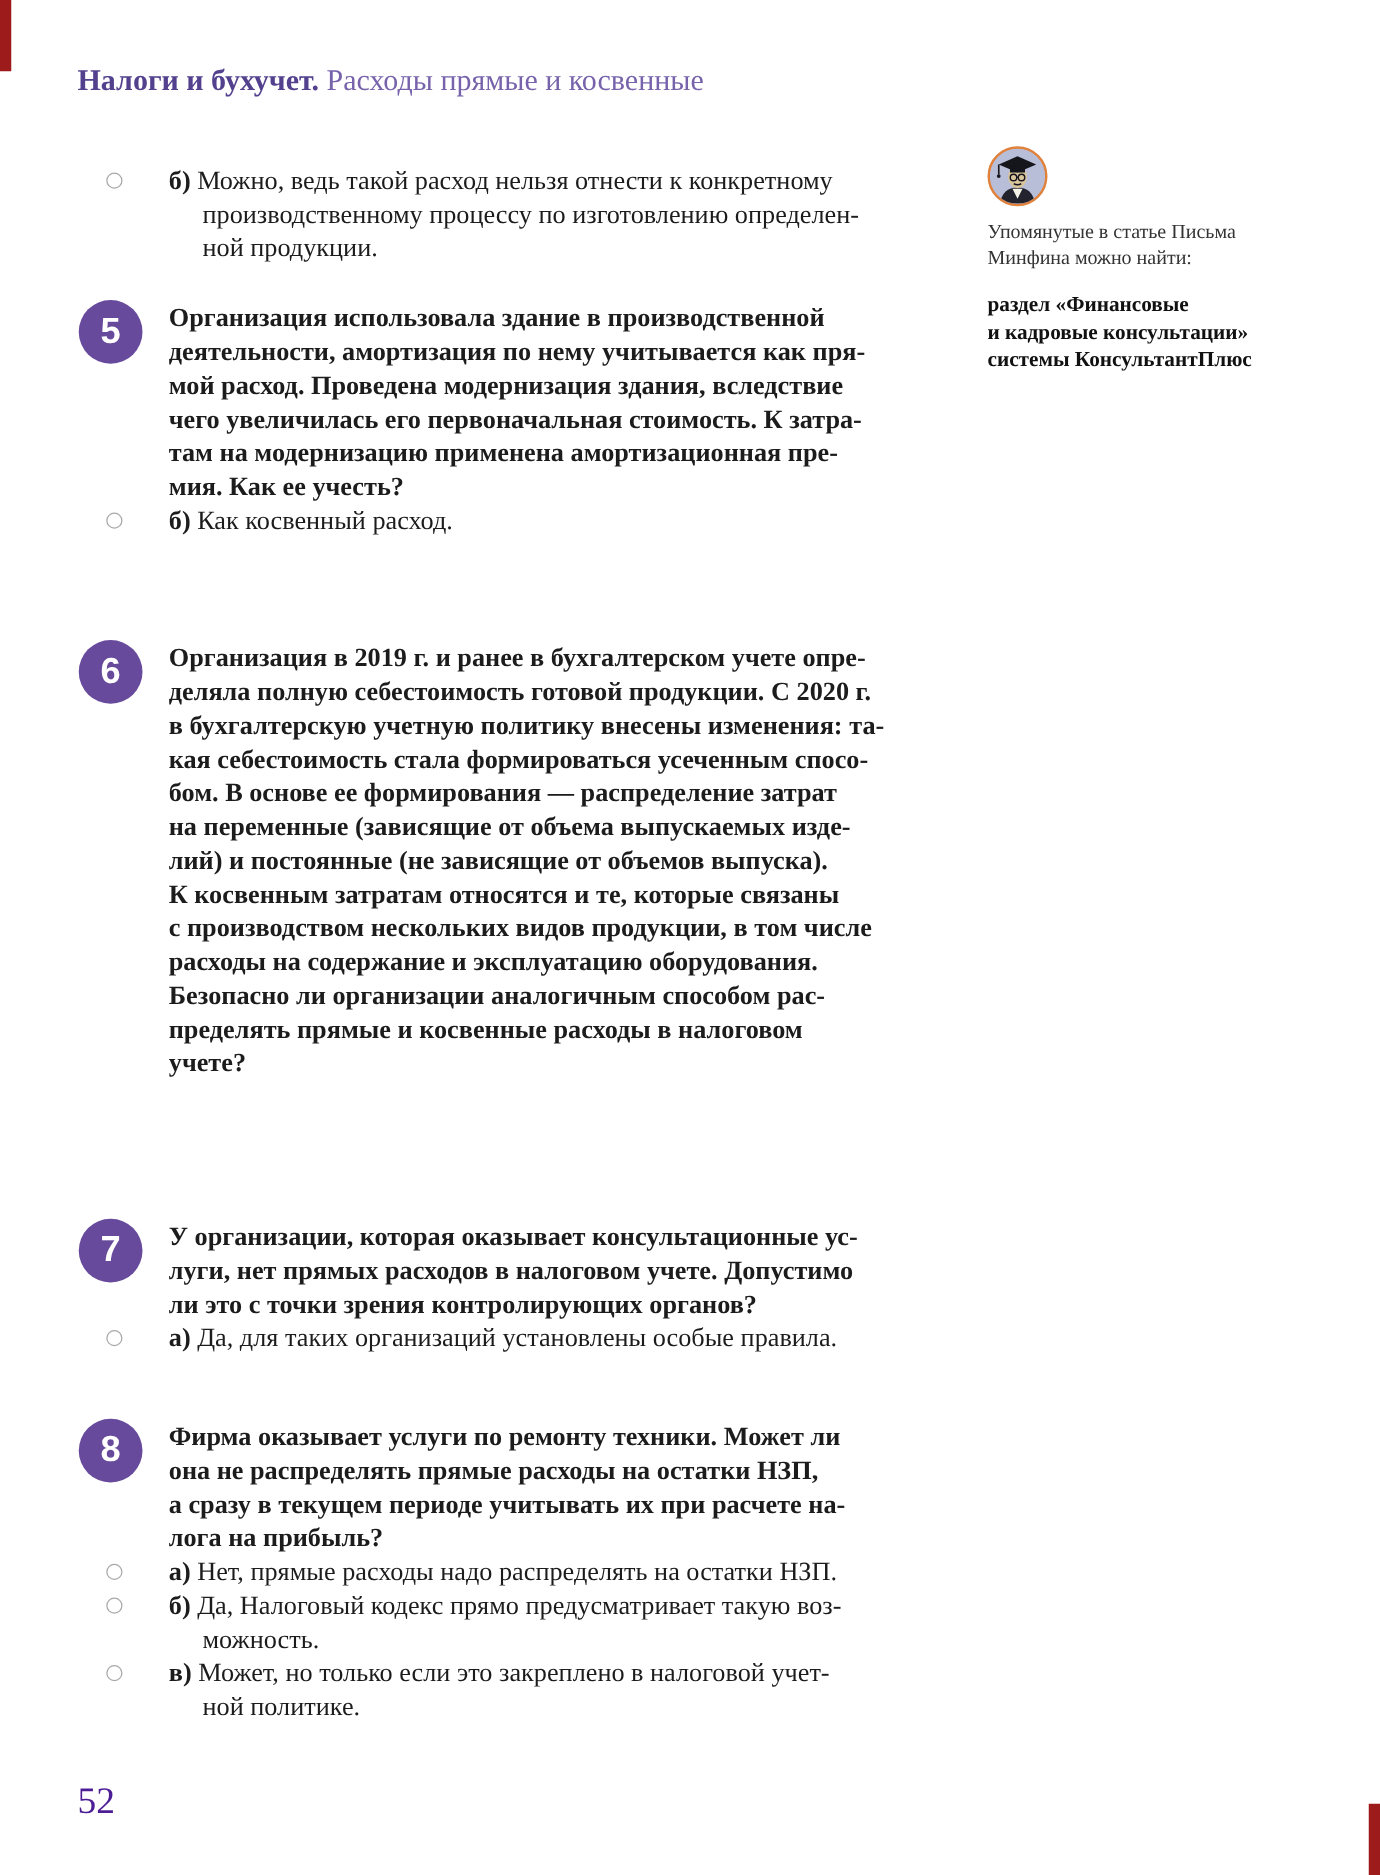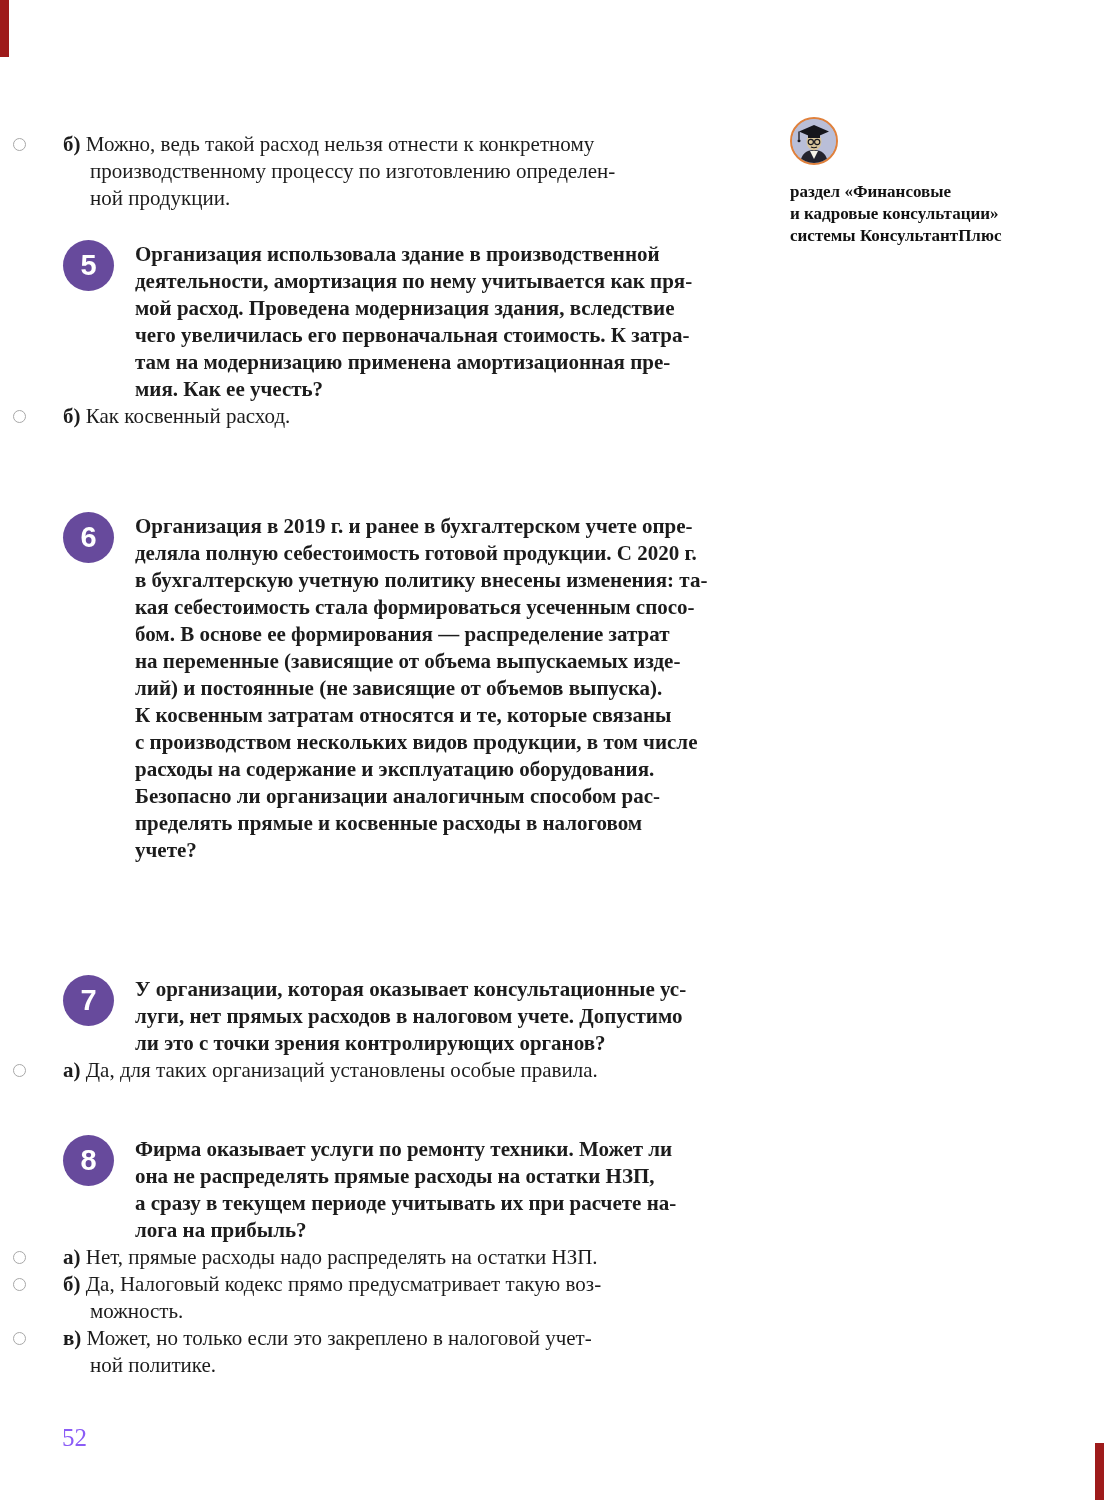--- a/index.html
+++ b/index.html
@@ -21,49 +21,50 @@
   .qblock { position:absolute; left:63px; width:700px; }
   .qnum {
     position:absolute; left:0; top:1px; width:51px; height:51px; border-radius:50%;
     background:#674a9c; color:#ffffff; font-family:"Liberation Sans", sans-serif;
     font-weight:bold; font-size:29px; display:flex; align-items:center; justify-content:center;
   }
   .qtext {
     margin-left:72px; padding-top:2px; width:628px;
     font-weight:bold; font-size:21px; line-height:27px; white-space:pre-line;
   }
-  .option { position:relative; width:628px; font-size:21px; line-height:27px; }
+  .option { position:relative; margin-left:72px; width:628px; font-size:21px; line-height:27px; }
   .radio {
     position:absolute; left:-50px; top:7px; width:13px; height:13px;
     border:1.5px solid #a8a8a8; border-radius:50%; background:#ffffff; box-sizing:border-box;
   }
   .opt-body { padding-left:27px; text-indent:-27px; }
   .opt-label { font-weight:bold; }
   .opt-text { white-space:pre-line; }
 
   
   .sidebar { position:absolute; left:790px; top:117px; width:232px; }
   .avatar {
     width:44px; height:44px; border-radius:50%; border:2px solid #e0813c;
     background:#b9bed8; overflow:hidden;
   }
   .avatar svg { display:block; width:44px; height:44px; }
   .sidebar-note { margin-top:10px; font-size:16px; line-height:21px; color:#333333; white-space:pre-line; }
   .sidebar-link { margin-top:16px; font-size:17px; line-height:22px; font-weight:bold; color:#111111; white-space:pre-line; }
 
-  .page-number { position:absolute; left:62px; top:1424px; font-size:25px; color:#8b5cf6; }
+  .page-number { position:absolute; left:62px; top:1424px; font-size:30px; color:#4c1d95; }
 </style>
 </head>
 <body>
 
 <div class="page">
 
   <div class="edge-mark tl"></div>
   <div class="edge-mark br"></div>
 
+  <div class="header"><span class="brand">Налоги и бухучет.</span> <span class="section">Расходы прямые и косвенные</span></div>
 
   <div class="qblock" style="top:131px">
     <div class="option">
       <span class="radio"></span>
       <div class="opt-body"><span class="opt-label">б)</span> <span class="opt-text">Можно, ведь такой расход нельзя отнести к конкретному
 производственному процессу по изготовлению определен-
 ной продукции.</span></div>
     </div>
   </div>
 
@@ -141,20 +142,22 @@
         <circle cx="18.8" cy="23" r="2.6" fill="none" stroke="#15151c" stroke-width="1.1"></circle>
         <circle cx="25.2" cy="23" r="2.6" fill="none" stroke="#15151c" stroke-width="1.1"></circle>
         <line x1="21.4" y1="22.8" x2="22.6" y2="22.8" stroke="#15151c" stroke-width="1.1"></line>
         <path d="M19 28 Q22 29.5 25 28" stroke="#15151c" stroke-width="1.2" fill="none"></path>
         <polygon points="22,6 37,12.5 22,19 7,12.5" fill="#15151c"></polygon>
         <rect x="16" y="14" width="12" height="5" fill="#15151c"></rect>
         <line x1="7" y1="12.5" x2="7" y2="20.5" stroke="#15151c" stroke-width="1.3"></line>
         <circle cx="7" cy="21.8" r="1.5" fill="#15151c"></circle>
       </svg>
     </div>
+    <div class="sidebar-note">Упомянутые в статье Письма
+Минфина можно найти:</div>
     <div class="sidebar-link">раздел «Финансовые
 и кадровые консультации»
 системы КонсультантПлюс</div>
   </div>
 
   <div class="page-number">52</div>
 
 </div>
 
 </body></html>

